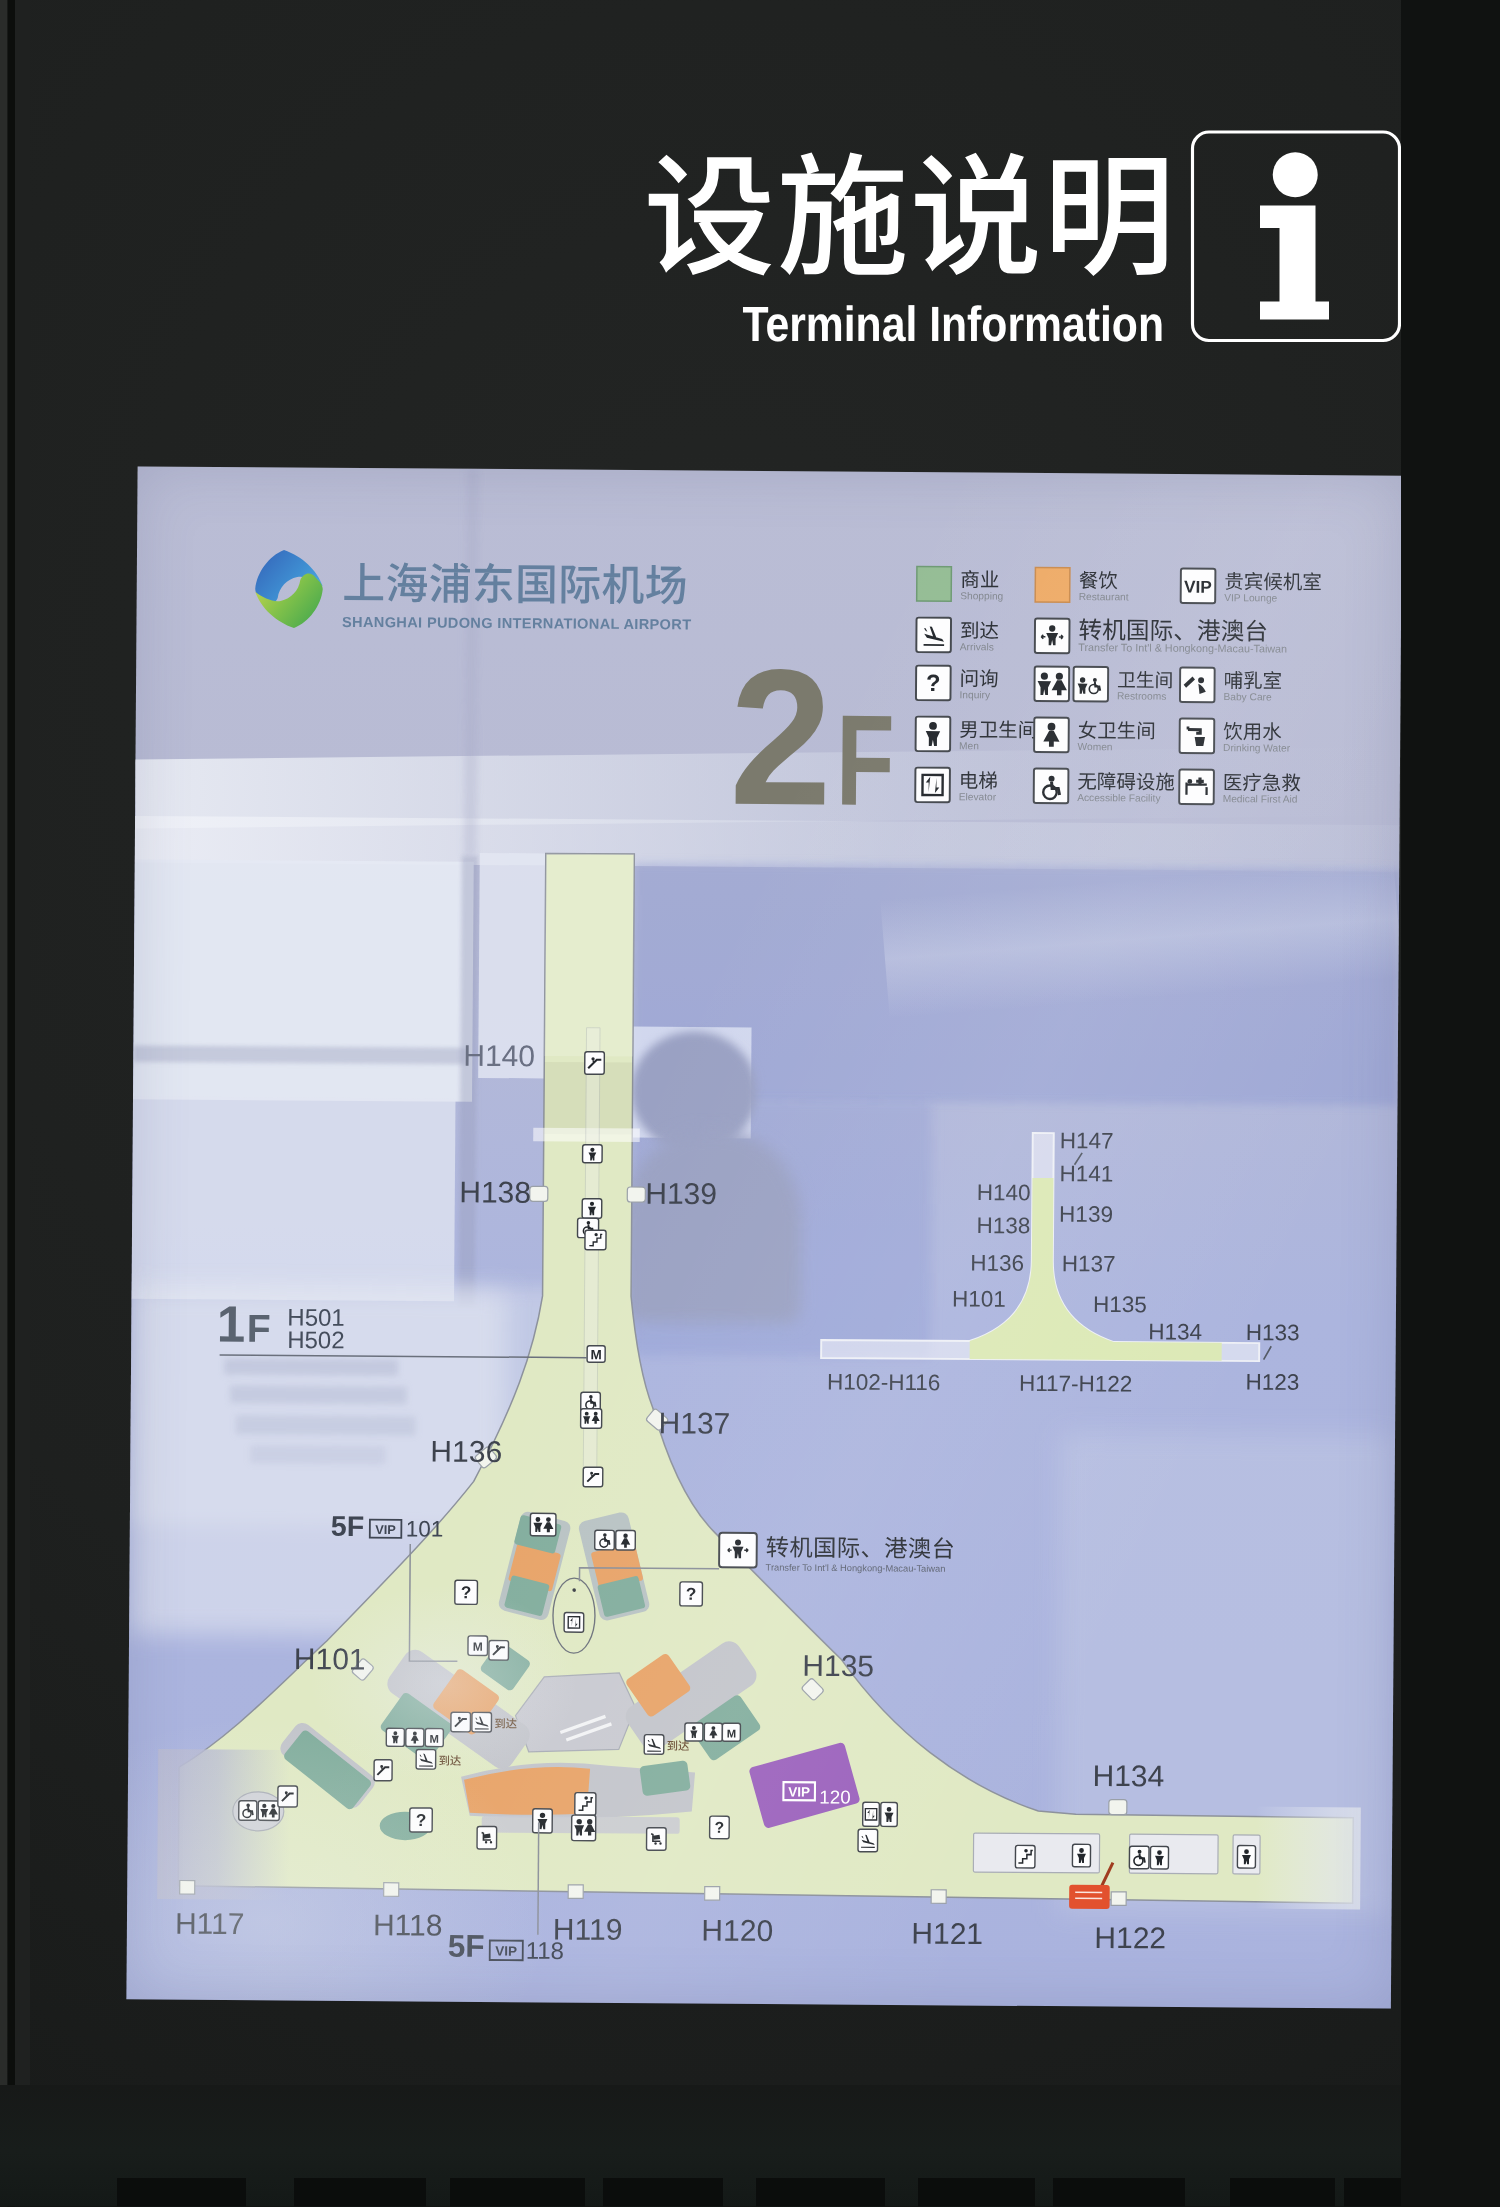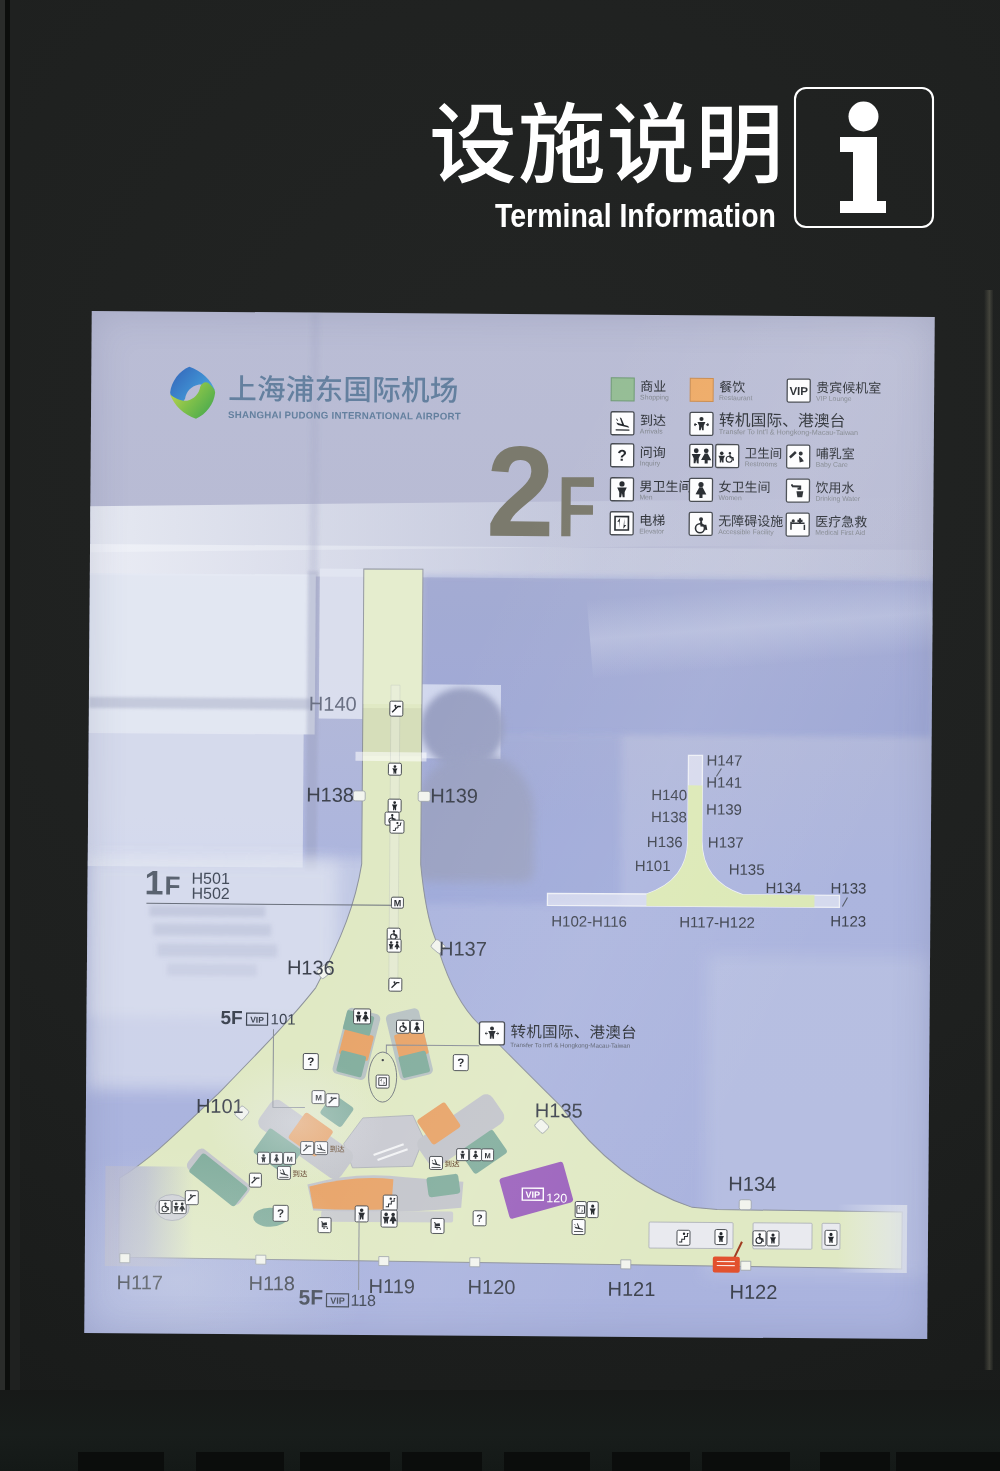--- a/index.html
+++ b/index.html
@@ -1,17 +1,17 @@
 <!DOCTYPE html>
 <html><head><meta charset="utf-8">
 <style>
 html,body{margin:0;padding:0;background:#101211;}
-#page{position:relative;width:1000px;height:1471px;overflow:hidden;
+#page{position:relative;width:903px;height:1471px;overflow:hidden;
  background:radial-gradient(130% 90% at 52% 30%, #232524 0%, #1e201f 55%, #161817 100%);
- font-family:"Liberation Sans",sans-serif;}
+ font-family:"Liberation Sans",sans-serif;padding-left:31px;}
 #panel{position:absolute;left:88px;top:314px;width:843px;height:1022px;overflow:hidden;transform:rotate(0.42deg);
  background:linear-gradient(180deg,#babdd5 0%,#b8bbd4 22%,#acb5de 55%,#aab3de 100%);}
 </style></head>
 <body>
 <div id="page">
 <div style="position:absolute;left:0;top:0;width:5px;height:1471px;background:#2a2c2a;"></div>
     <div style="position:absolute;left:5px;top:0;width:5px;height:1471px;background:#0c0e0c;"></div>
     <div style="position:absolute;left:10px;top:0;width:10px;height:1471px;background:#1f2120;"></div>
 <div style="position:absolute;left:984px;top:290px;width:9px;height:1080px;background:linear-gradient(90deg,rgba(110,108,92,0),rgba(110,108,92,.45) 60%,rgba(60,60,52,.2));"></div>
 <div style="position:absolute;left:0;top:1390px;width:1000px;height:81px;background:linear-gradient(180deg,#171918,#181d1b 55%,#141917);"></div>

